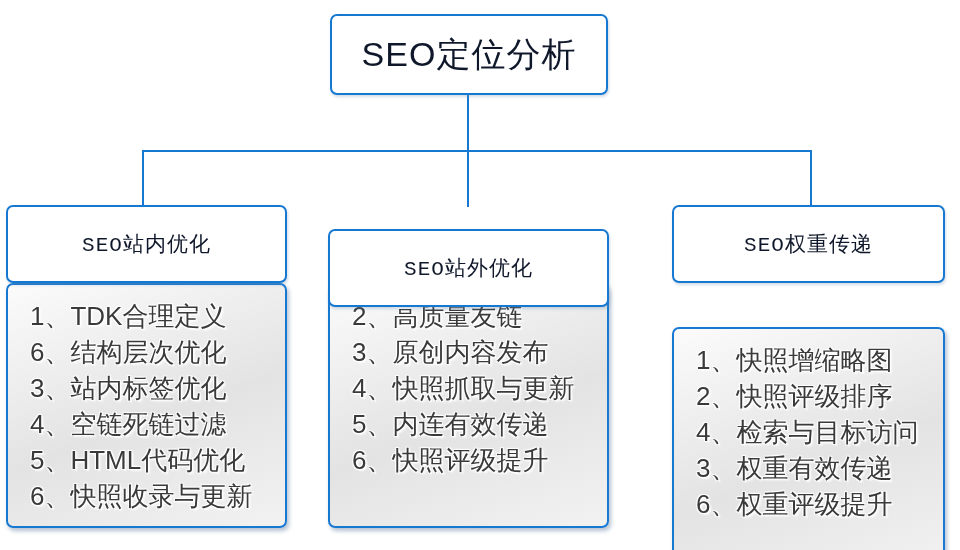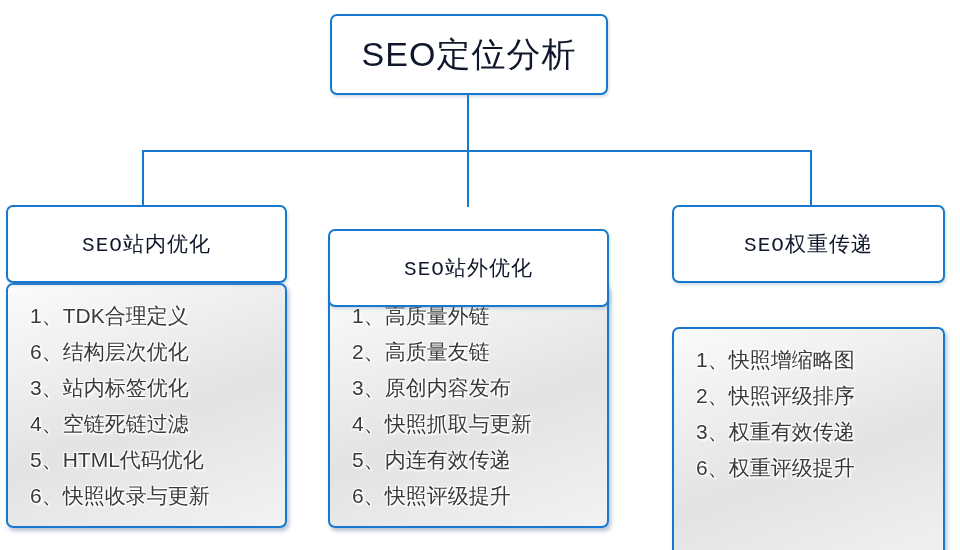--- a/index.html
+++ b/index.html
@@ -52,21 +52,21 @@
     position: absolute;
     box-sizing: border-box;
     border: 2px solid var(--accent, #1778d2);
     border-radius: 7px;
     background: linear-gradient(160deg, #fbfbfb 0%, #e3e3e3 55%, #f2f2f2 100%);
     box-shadow: 2px 3px 4px rgba(70, 100, 140, 0.40);
     padding: 13px 6px 0 22px;
     z-index: 1;
   }
   .branch-list .item {
-    font-size: 21px;
+    font-size: 26px;
     line-height: 36px;
     color: #3a3a3a;
     white-space: nowrap;
     text-shadow:
       -1px -1px 1px #ffffff,
        1px -1px 1px #ffffff,
       -1px  1px 1px #ffffff,
        1px  1px 1px #ffffff,
        2px  2px 2px rgba(255,255,255,0.85);
   }
@@ -105,34 +105,34 @@
       <div class="item">5、HTML代码优化</div>
       <div class="item">6、快照收录与更新</div>
     </div>
   </div>
 
   <div class="col-mid">
     <div class="node branch-header">
       <span>SEO站外优化</span>
     </div>
     <div class="branch-list">
-      <div class="item">1、高质量外链</div>
       <div class="item">2、高质量友链</div>
       <div class="item">3、原创内容发布</div>
       <div class="item">4、快照抓取与更新</div>
       <div class="item">5、内连有效传递</div>
       <div class="item">6、快照评级提升</div>
     </div>
   </div>
 
   <div class="col-right">
     <div class="node branch-header">
       <span>SEO权重传递</span>
     </div>
     <div class="branch-list">
       <div class="item">1、快照增缩略图</div>
       <div class="item">2、快照评级排序</div>
+      <div class="item">4、检索与目标访问</div>
       <div class="item">3、权重有效传递</div>
       <div class="item">6、权重评级提升</div>
     </div>
   </div>
 
 </div>
 
 </body></html>

